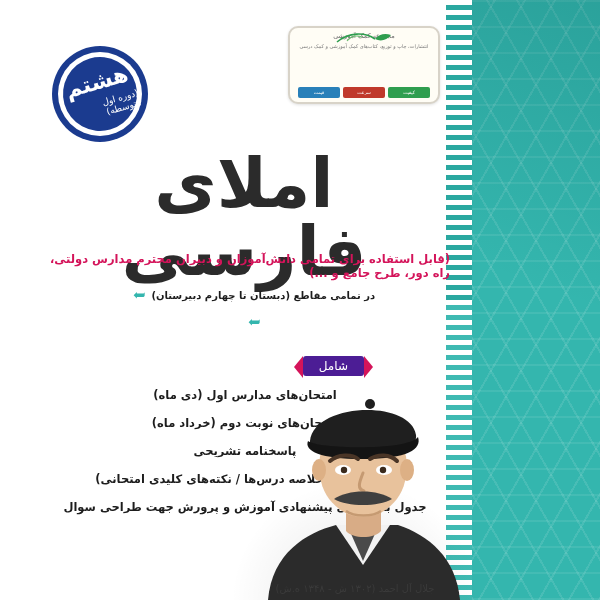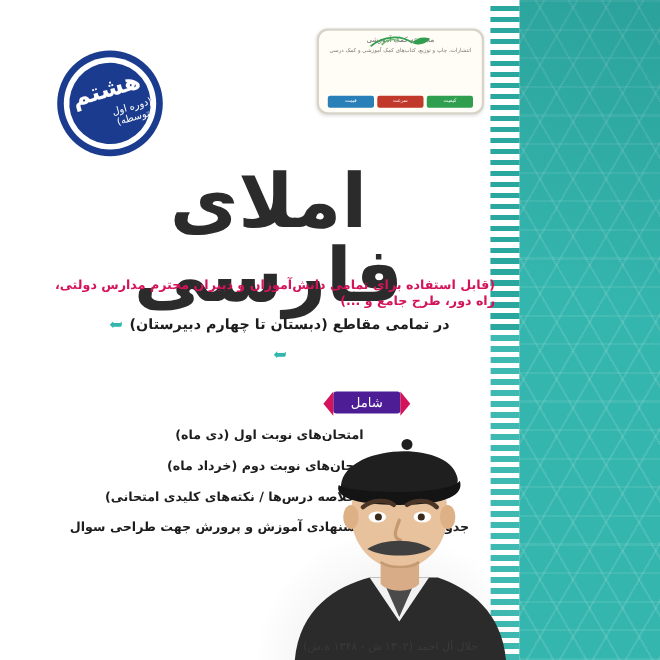--- a/index.html
+++ b/index.html
@@ -115,21 +115,21 @@
 
   
   .bullets{
     position:absolute;top:288px;right:152px;left:60px;
     direction:rtl;text-align:center;
   }
   .b-row{
     display:flex;justify-content:center;align-items:center;gap:6px;
     margin-bottom:12px;
   }
-  .b-row .txt{font-size:13px;font-weight:bold;color:#1d1d1d;}
+  .b-row .txt{font-size:10px;font-weight:bold;color:#1d1d1d;}
   .b-arrow{color:#34b6ae;font-size:15px;line-height:1;transform:scaleX(-1);}
 
   
   .ribbon{
     position:absolute;top:356px;right:236px;
     background:#4c1d95;color:#fff;
     font-size:12px;font-weight:normal;
     padding:3px 16px;border-radius:3px;
     direction:rtl;
   }
@@ -210,22 +210,23 @@
       <span class="b-arrow">➥</span>
     </div>
     <div class="b-row">
       <span class="b-arrow">➥</span>
     </div>
   </div>
 
   <div class="ribbon">شامل</div>
 
   <div class="content-list">
-    <div>امتحان‌های نوبت اول (دی ماه)</div>
+    <div>امتحان‌های مدارس اول (دی ماه)</div>
     <div>امتحان‌های نوبت دوم (خرداد ماه)</div>
+    <div>پاسخنامه تشریحی</div>
     <div>فلش کارت (خلاصه درس‌ها / نکته‌های کلیدی امتحانی)</div>
     <div>جدول بارم بندی پیشنهادی آموزش و پرورش جهت طراحی سوال</div>
   </div>
 
   <div class="shadow-blob"></div>
   <div class="portrait">
     <svg viewBox="0 0 210 225">
 
       <path d="M10 225 C14 178, 48 158, 78 150 L140 150 C170 160, 198 182, 202 225 Z" fill="#2b2b2b"></path>
       <path d="M78 150 L105 190 L132 150 Z" fill="#f2f2f2"></path>

